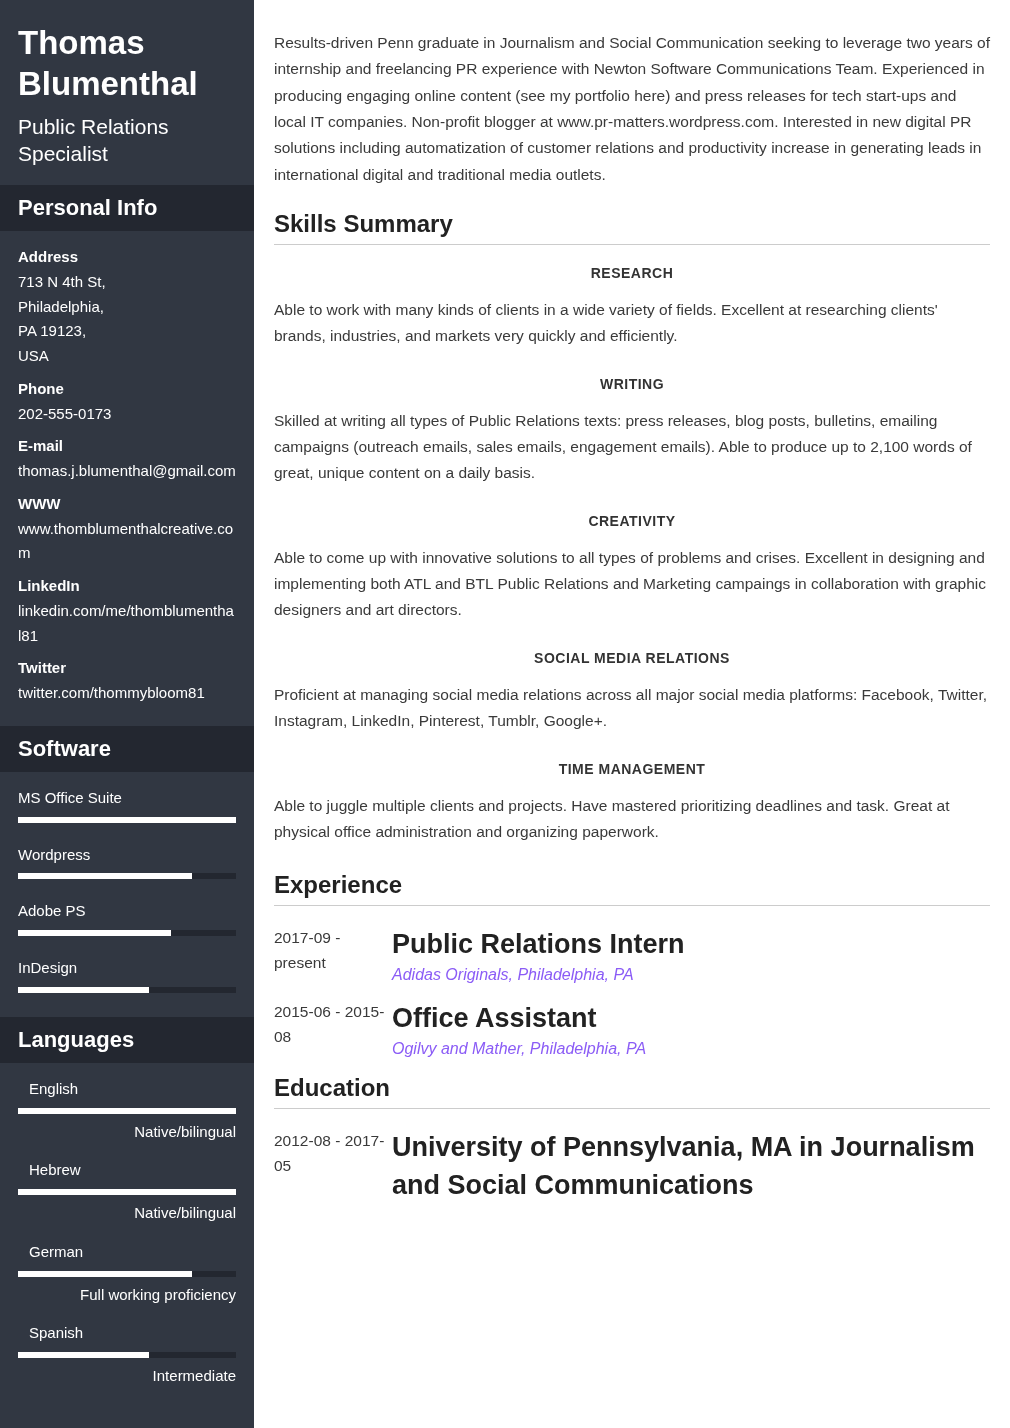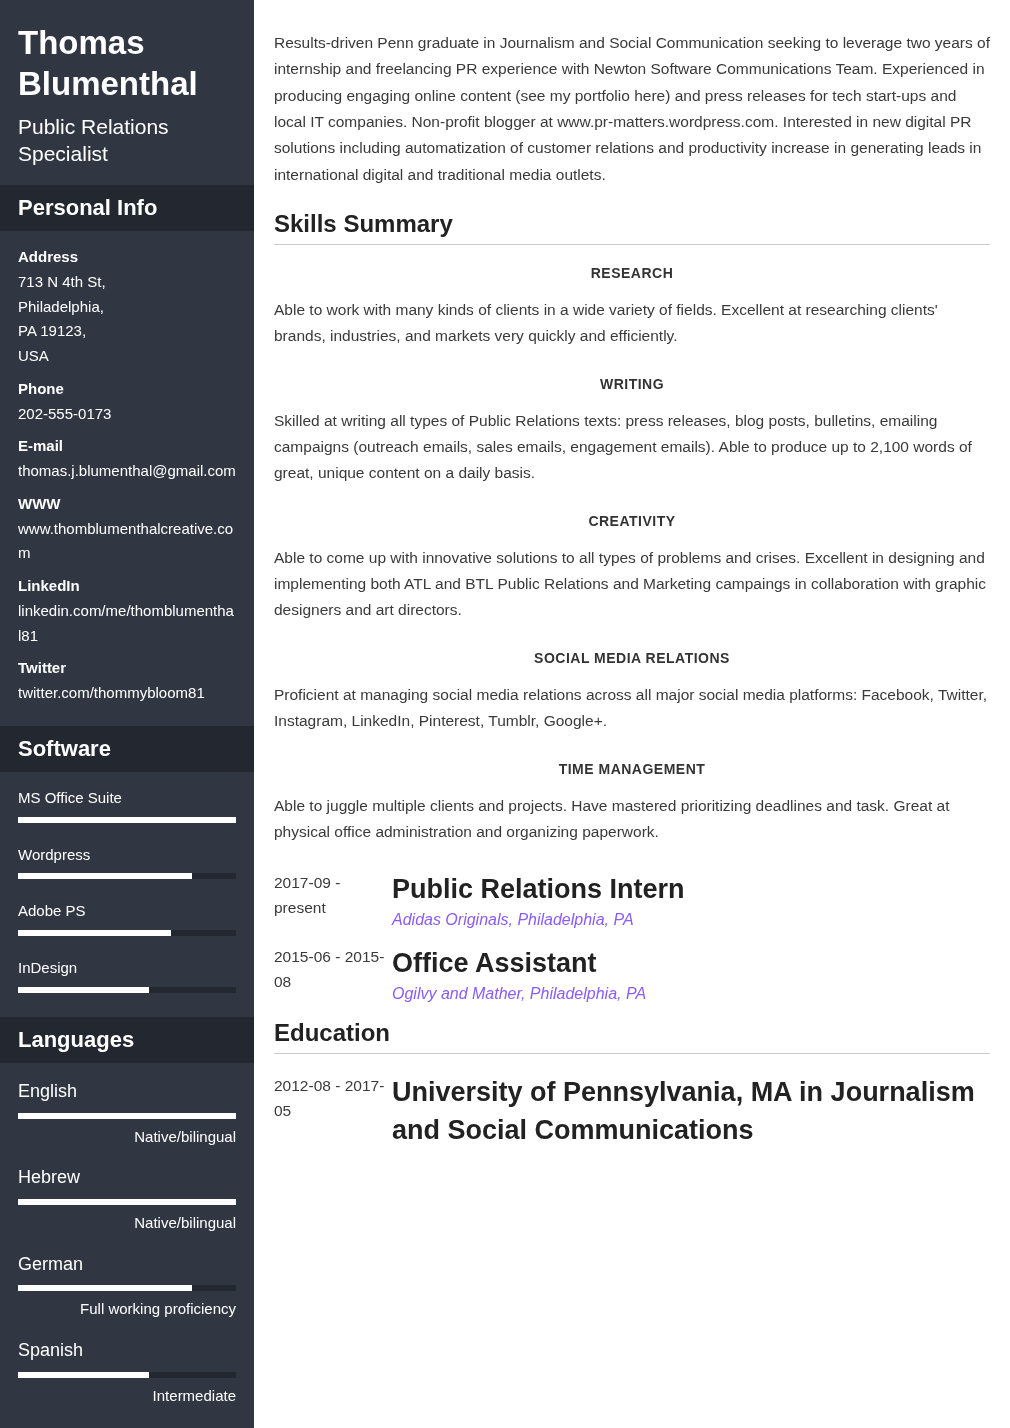--- a/index.html
+++ b/index.html
@@ -58,21 +58,21 @@
     background: #232730;
     position: relative;
   }
   .bar-fill {
     position: absolute;
     left: 0; top: 0; bottom: 0;
     background: #fff;
   }
   .lang-row { margin-bottom: 14px; }
   .lang-row:last-child { margin-bottom: 0; }
-  .lang-name { font-size: 18px; margin-bottom: 6px; }
+  .lang-name { font-size: 15px; margin-bottom: 6px; margin-left: 11px; }
   .lang-level {
     text-align: right;
     font-size: 15px;
     margin-top: 6px;
   }
   .main {
     flex: 1;
     padding: 30px 20px 20px 20px;
     color: #222;
   }
@@ -240,20 +240,21 @@
       <div class="skill-block">
         <div class="skill-heading">SOCIAL MEDIA RELATIONS</div>
         <div class="skill-desc">Proficient at managing social media relations across all major social media platforms: Facebook, Twitter, Instagram, LinkedIn, Pinterest, Tumblr, Google+.</div>
       </div>
       <div class="skill-block">
         <div class="skill-heading">TIME MANAGEMENT</div>
         <div class="skill-desc">Able to juggle multiple clients and projects. Have mastered prioritizing deadlines and task. Great at physical office administration and organizing paperwork.</div>
       </div>
     </div>
 
+  <h2 class="section-gap">Experience</h2>
   <div id="experience-container">
       <div class="exp-row">
         <div class="exp-dates">2017-09 - present</div>
         <div class="exp-body">
           <div class="exp-title">Public Relations Intern</div>
           <div class="exp-company">Adidas Originals, Philadelphia, PA</div>
         </div>
       </div>
       <div class="exp-row">
         <div class="exp-dates">2015-06 - 2015-08</div>

